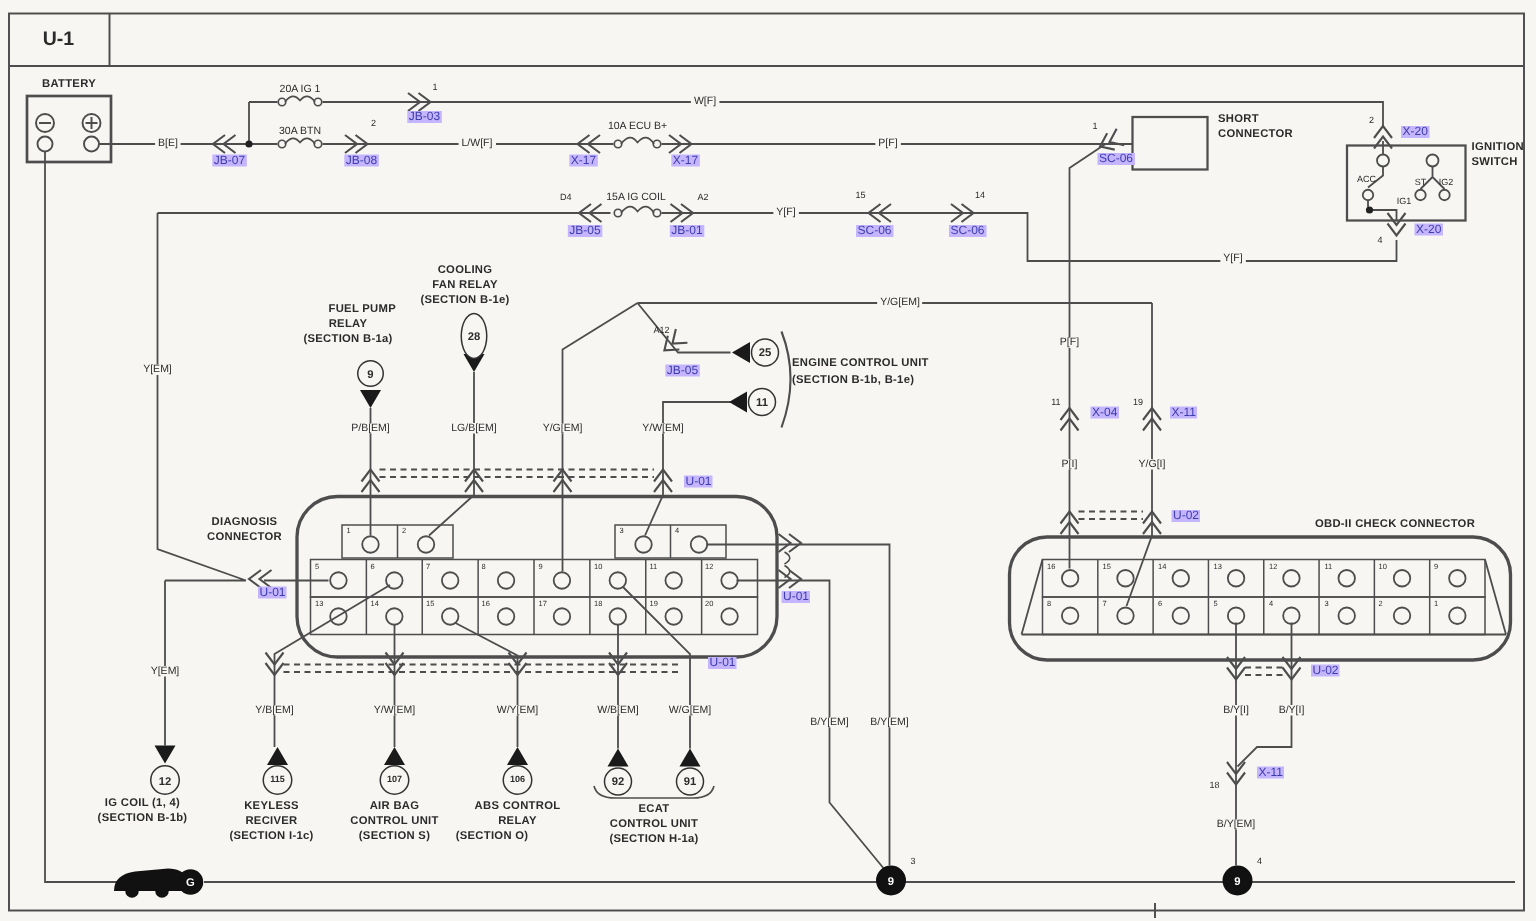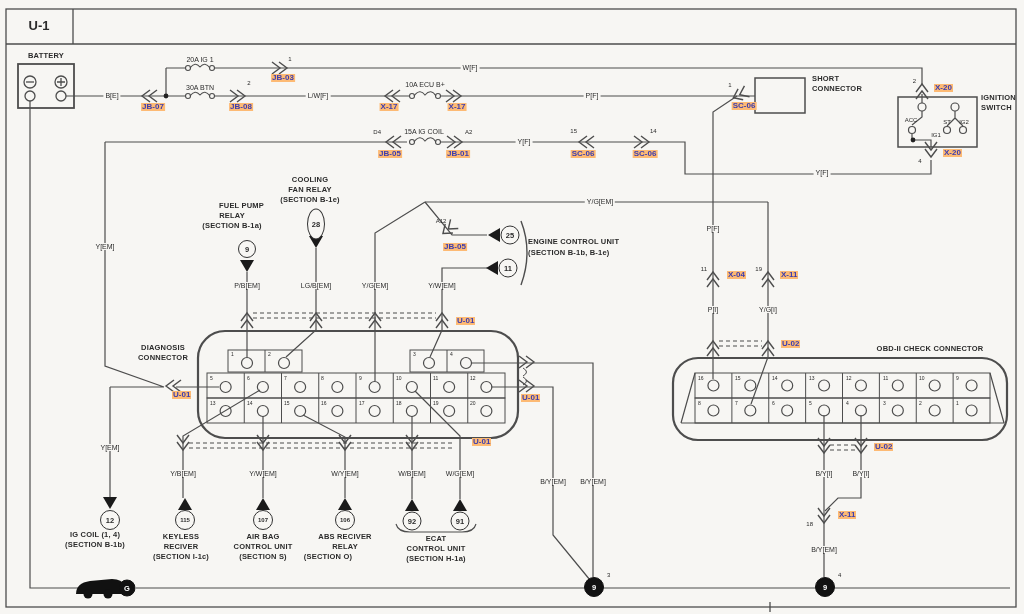--- a/index.html
+++ b/index.html
@@ -4,21 +4,21 @@
 <style>
   html,body{margin:0;padding:0;background:#ffffff;}
   #page{position:relative;width:1024px;height:614px;background:#f7f6f3;
         font-family:"Liberation Sans",sans-serif;color:#2b2b2b;overflow:hidden;}
   svg{position:absolute;left:0;top:0;}
   .lbl{position:absolute;white-space:nowrap;line-height:1;transform:translateX(-50%);}
   .a-l{transform:none;}
   .a-r{transform:translateX(-100%);}
   .comp{font-weight:bold;font-size:7.5px;letter-spacing:.2px;}
   .wl{font-size:7px;background:#f7f6f3;padding:0 2px;}
-  .ref{font-size:8px;font-weight:bold;color:#3d3dae;background:#fdba74;padding:0 1px;}
+  .ref{font-size:8px;font-weight:normal;color:#3d3dae;background:#c4b5fd;padding:0 1px;}
   .tiny{font-size:6px;}
   .pin{font-size:5px;}
   .hcode{font-size:13px;font-weight:bold;}
   .htitle{font-size:14px;font-weight:bold;letter-spacing:.4px;}
   .circle{position:absolute;border:1.3px solid #333;border-radius:50%;
           display:flex;align-items:center;justify-content:center;
           font-weight:bold;background:#f7f6f3;transform:translate(-50%,-50%);
           font-size:7.5px;box-sizing:border-box;}
   .circle.filled{background:#111;color:#fff;border-color:#111;}
   .circle.long{font-size:6px;}
@@ -343,21 +343,21 @@
     <span class="lbl ref a-l" style="left: 838px; top: 511px;">X-11</span>
     <span class="lbl wl" style="left: 824px; top: 546px;">B/Y[EM]</span>
     <span class="lbl comp" style="left: 95px; top: 531px;">IG COIL (1, 4)</span>
     <span class="lbl comp" style="left: 95px; top: 541px;">(SECTION B-1b)</span>
     <span class="lbl comp" style="left: 181px; top: 533px;">KEYLESS</span>
     <span class="lbl comp" style="left: 181px; top: 543px;">RECIVER</span>
     <span class="lbl comp" style="left: 181px; top: 553px;">(SECTION I-1c)</span>
     <span class="lbl comp" style="left: 263px; top: 533px;">AIR BAG</span>
     <span class="lbl comp" style="left: 263px; top: 543px;">CONTROL UNIT</span>
     <span class="lbl comp" style="left: 263px; top: 553px;">(SECTION S)</span>
-    <span class="lbl comp" style="left: 345px; top: 533px;">ABS RECIVER</span>
+    <span class="lbl comp" style="left: 345px; top: 533px;">ABS CONTROL</span>
     <span class="lbl comp" style="left: 345px; top: 543px;">RELAY</span>
     <span class="lbl comp" style="left: 328px; top: 553px;">(SECTION O)</span>
     <span class="lbl comp" style="left: 436px; top: 535px;">ECAT</span>
     <span class="lbl comp" style="left: 436px; top: 545px;">CONTROL UNIT</span>
     <span class="lbl comp" style="left: 436px; top: 555px;">(SECTION H-1a)</span>
     <span class="lbl tiny a-l" style="left: 607px; top: 572px;">3</span>
     <span class="lbl tiny a-l" style="left: 838px; top: 572px;">4</span>
     <span class="lbl pin a-l" style="left: 231px; top: 352px;">1</span>
     <span class="lbl pin a-l" style="left: 268px; top: 352px;">2</span>
     <span class="lbl pin a-l" style="left: 413px; top: 352px;">3</span>

